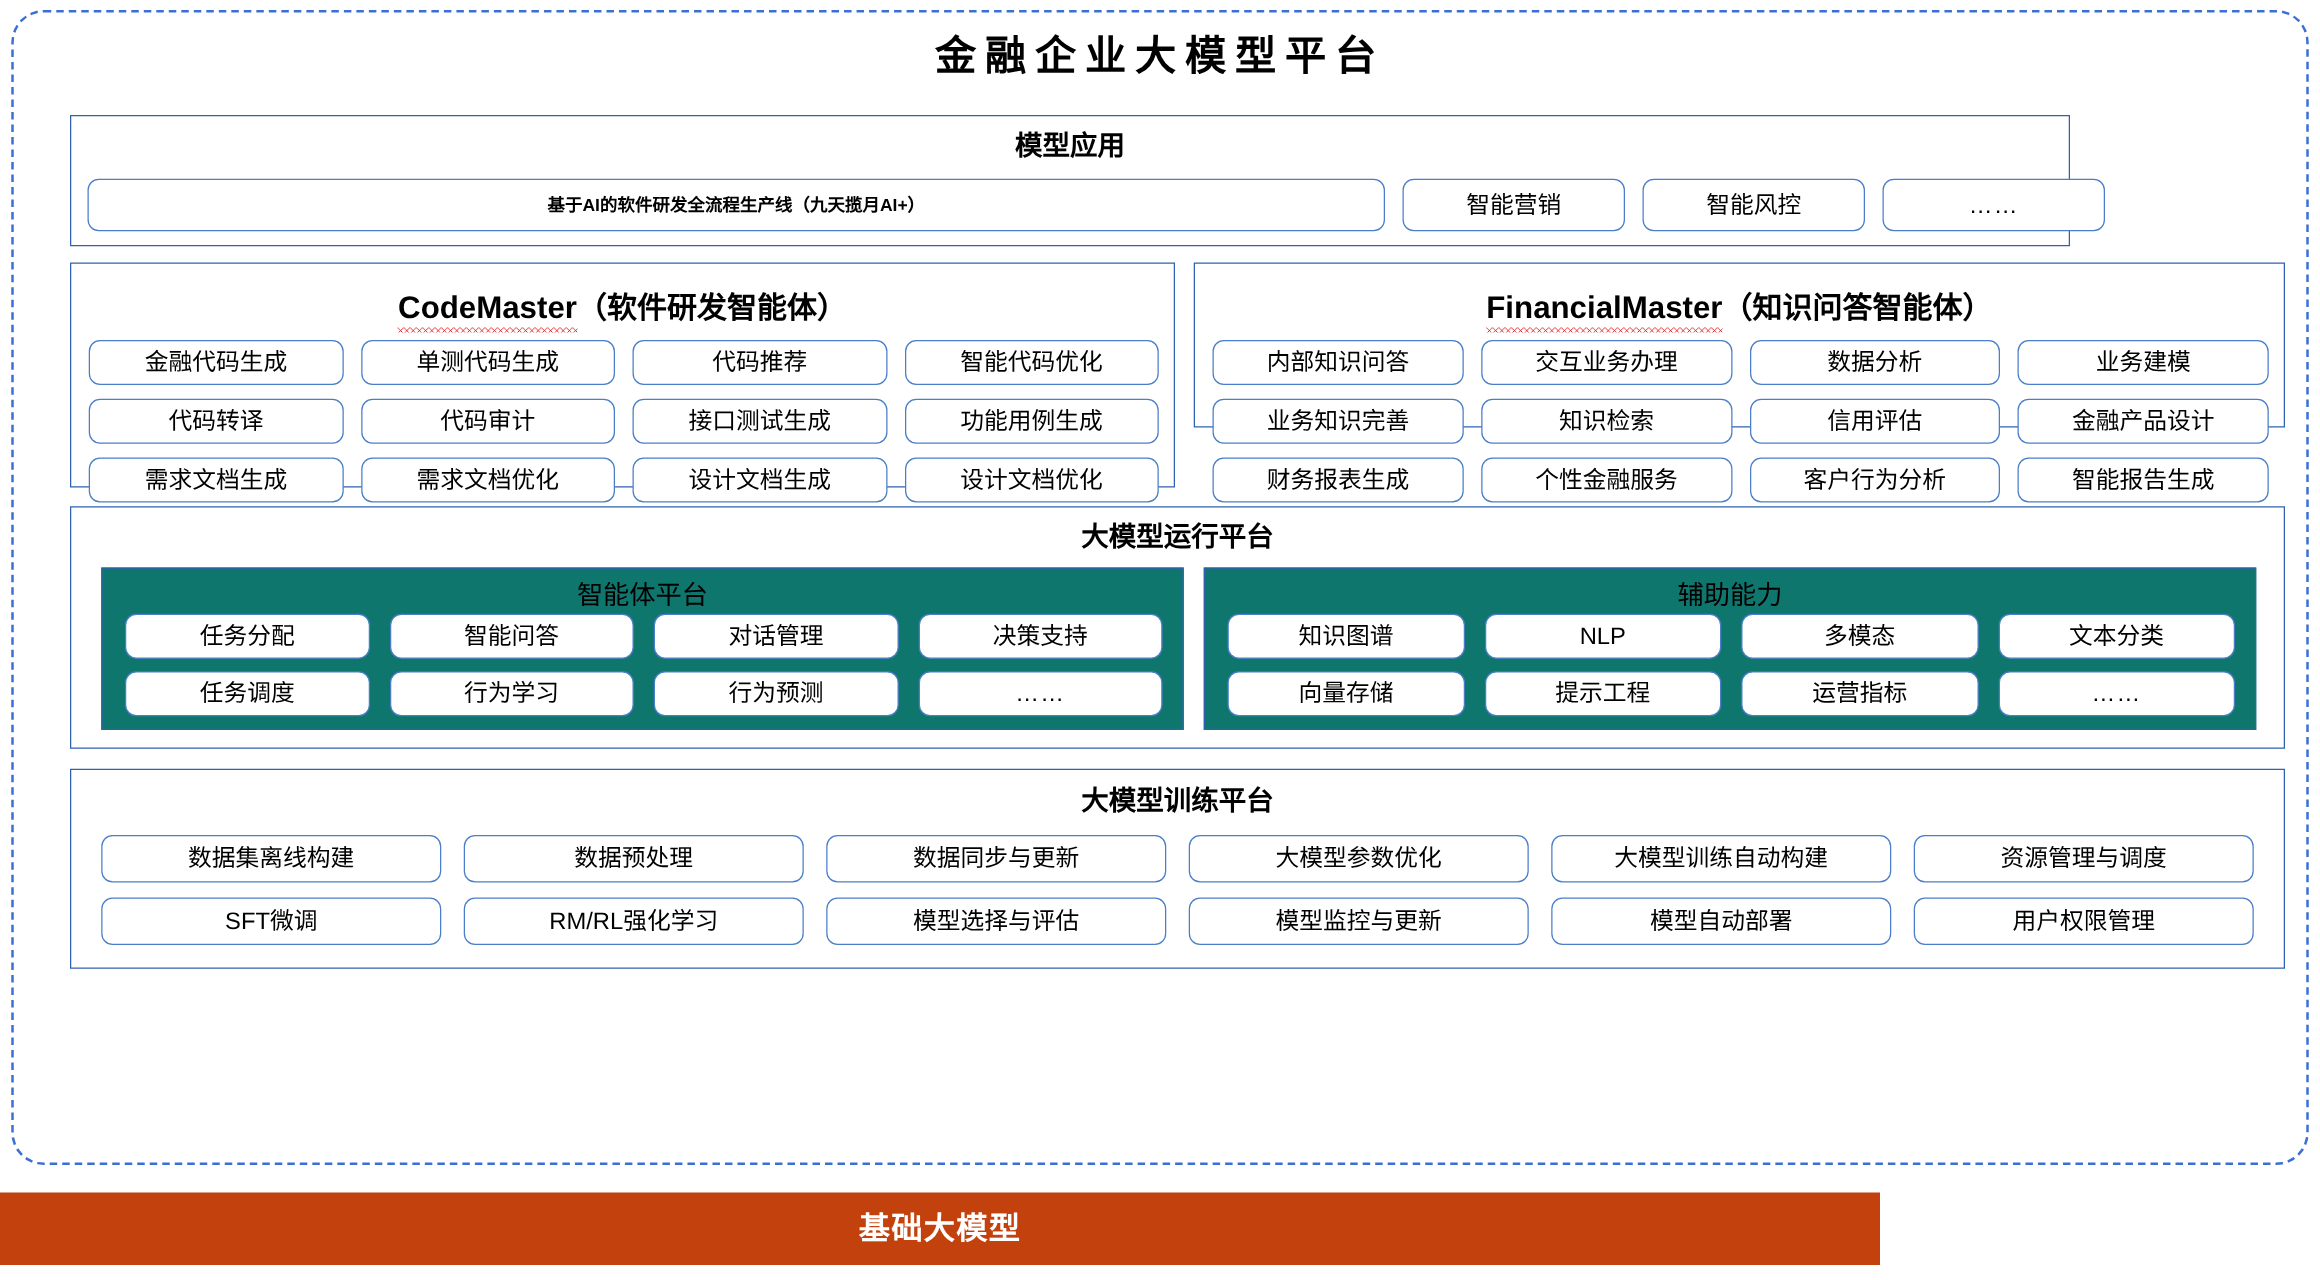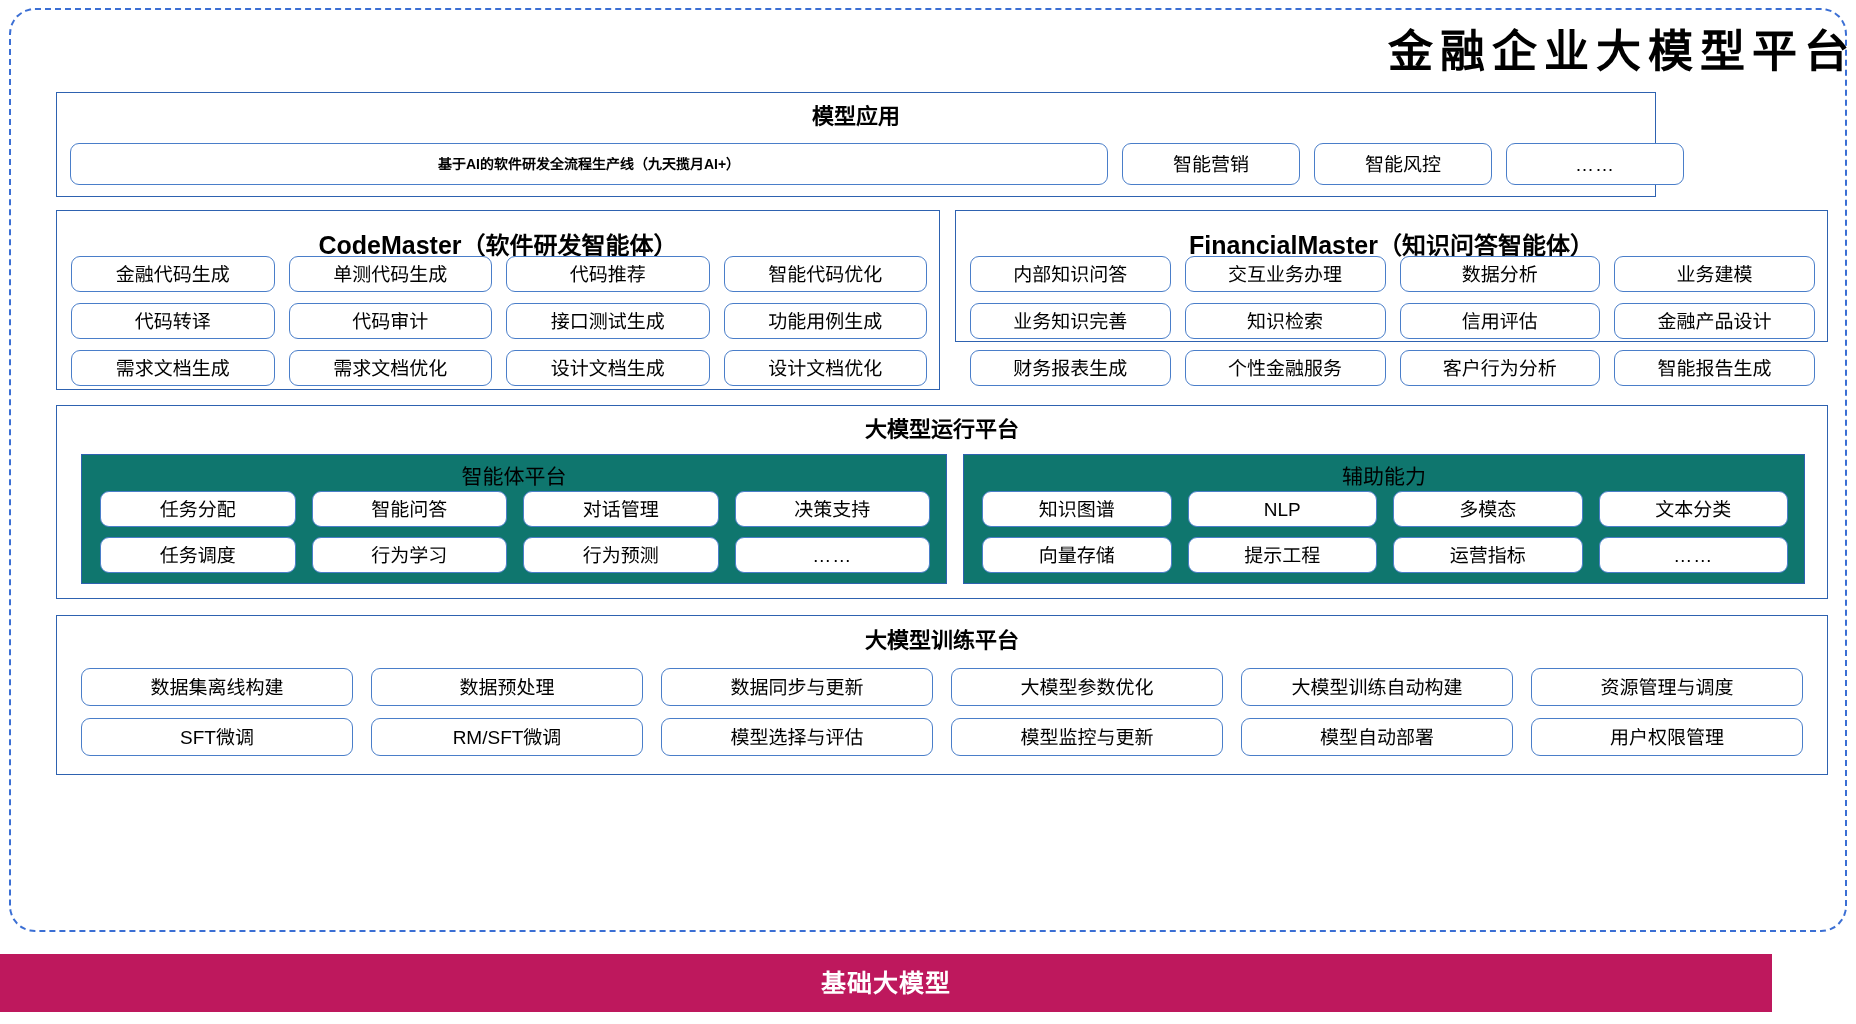--- a/index.html
+++ b/index.html
@@ -33,23 +33,23 @@
     border-radius: 26px;
     background: #ffffff;
   }
 
   
   .main-title {
     position: absolute;
     left: 0;
     top: 24px;
     width: 100%;
-    text-align: right;
+    text-align: center;
     font-family: "DejaVu Serif", "Liberation Serif", serif;
-    font-size: 45px;
+    font-size: 33px;
     font-weight: 700;
     letter-spacing: 7px;
     color: #000000;
     line-height: 1.25;
     white-space: nowrap;
   }
 
   
   .panel {
     position: absolute;
@@ -152,21 +152,21 @@
       linear-gradient(45deg, transparent 45%, #e02020 45%, #e02020 55%, transparent 55%),
       linear-gradient(-45deg, transparent 45%, #e02020 45%, #e02020 55%, transparent 55%);
     background-size: 5px 5px;
     background-repeat: repeat-x;
   }
   .agent-title .cn {
     font-size: 24px;
     font-weight: 700;
   }
   #codemaster-grid, #financial-grid {
-    top: 45px;
+    top: 61px;
     grid-template-columns: repeat(4, 1fr);
     grid-auto-rows: 36px;
   }
   #codemaster-grid { left: 14px; width: 856px; }
   #financial-grid  { left: 14px; width: 845px; }
 
   
   #panel-runtime { left: 56px; top: 405px; width: 1772px; height: 194px; }
   #panel-runtime .panel-title { margin-top: 13px; }
   #sub-agent-platform { left: 24px;  top: 48px; width: 866px; height: 130px; }
@@ -192,23 +192,23 @@
     grid-template-columns: repeat(6, 1fr);
     grid-auto-rows: 38px;
     gap: 12px 18px;
   }
 
   
   .base-band {
     position: absolute;
     left: 0;
     top: 954px;
-    width: 1772px;
+    width: 1504px;
     height: 58px;
-    background: #be185d;
+    background: #c2410c;
     display: flex;
     align-items: center;
     justify-content: center;
   }
   .base-band-label {
     color: #ffffff;
     font-size: 25px;
     font-weight: 700;
     letter-spacing: 1px;
     line-height: 1;
@@ -312,21 +312,21 @@
   <div class="panel" id="panel-training">
     <div class="panel-title">大模型训练平台</div>
     <div class="chip-grid" id="training-grid">
       <div class="chip">数据集离线构建</div>
       <div class="chip">数据预处理</div>
       <div class="chip">数据同步与更新</div>
       <div class="chip">大模型参数优化</div>
       <div class="chip">大模型训练自动构建</div>
       <div class="chip">资源管理与调度</div>
       <div class="chip">SFT微调</div>
-      <div class="chip">RM/SFT微调</div>
+      <div class="chip">RM/RL强化学习</div>
       <div class="chip">模型选择与评估</div>
       <div class="chip">模型监控与更新</div>
       <div class="chip">模型自动部署</div>
       <div class="chip">用户权限管理</div>
     </div>
   </div>
 
   <div class="base-band">
     <span class="base-band-label">基础大模型</span>
   </div>

